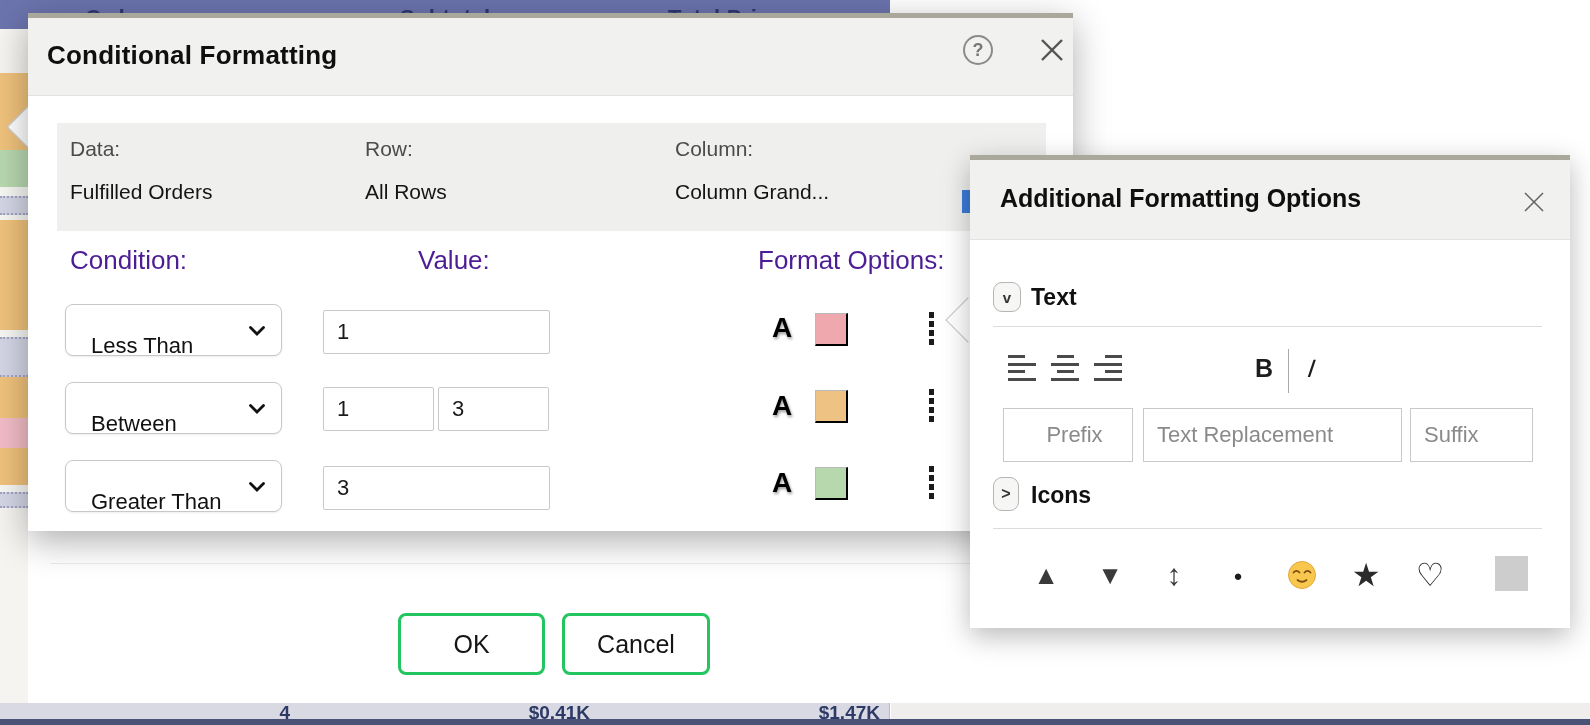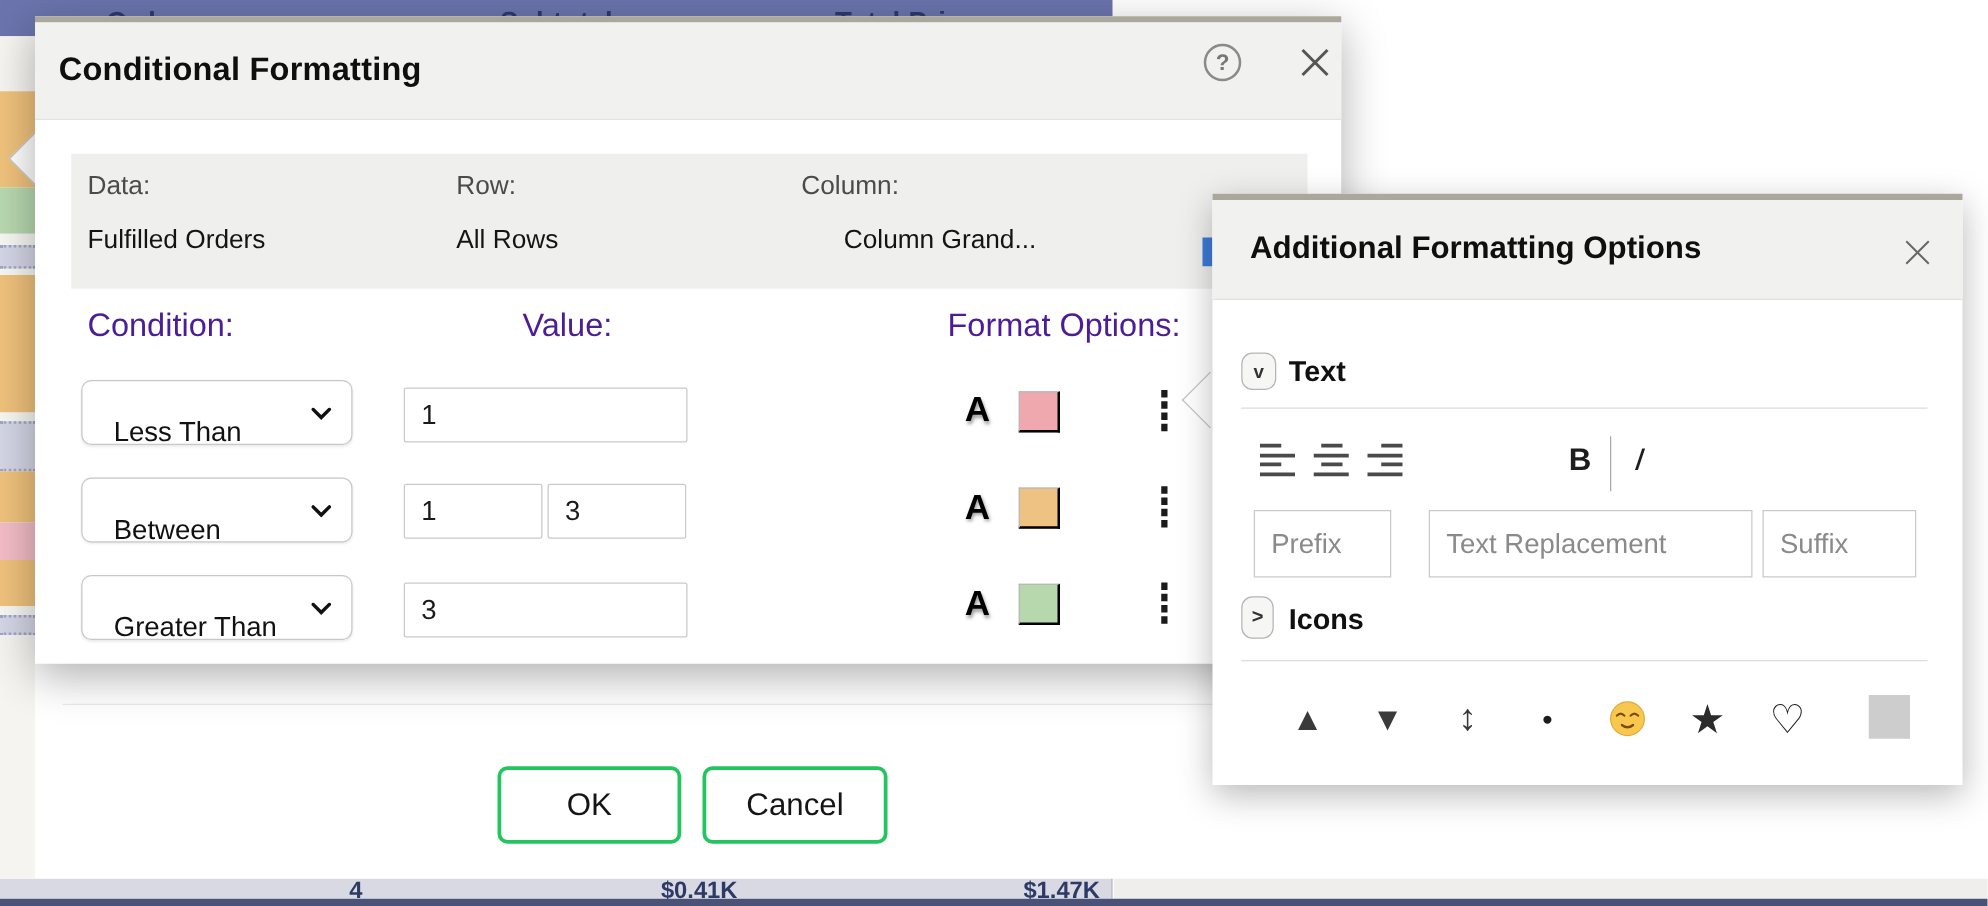--- a/index.html
+++ b/index.html
@@ -155,21 +155,21 @@
       <line x1="6" y1="6" x2="26" y2="26" stroke="#555" stroke-width="2.4"></line>
       <line x1="26" y1="6" x2="6" y2="26" stroke="#555" stroke-width="2.4"></line>
     </svg>
   </div>
 
   <div class="info-strip">
     <span class="info-lbl" style="left:13px">Data:</span>
     <span class="info-val" style="left:13px">Fulfilled Orders</span>
     <span class="info-lbl" style="left:308px">Row:</span>
     <span class="info-val" style="left:308px">All Rows</span>
-    <span class="info-lbl" style="left:584px">Column:</span>
+    <span class="info-lbl" style="left:618px">Column:</span>
     <span class="info-val" style="left:618px">Column Grand...</span>
   </div>
 
   <span class="col-hdr" style="left:42px">Condition:</span>
   <span class="col-hdr" style="left:390px">Value:</span>
   <span class="col-hdr" style="left:730px">Format Options:</span>
 
   <div class="dropdown" style="top:291px">
     <span class="dd-label">Less Than</span>
     <svg width="16" height="10" viewBox="0 0 16 10">
@@ -255,21 +255,21 @@
   <div class="align-ic ar" style="left:124px">
       <i></i>
       <i></i>
       <i></i>
       <i></i>
     </div>
   <div class="b-btn">B</div>
   <div class="bi-sep"></div>
   <div class="i-btn">I</div>
 
-  <input class="ph-input" style="left: 33px; width: 110px;" placeholder="Prefix">
+  <input class="ph-input" style="left: 33px; width: 130px; text-align: center;" placeholder="Prefix">
   <input class="ph-input" style="left: 173px; width: 259px;" placeholder="Text Replacement">
   <input class="ph-input" style="left: 440px; width: 123px;" placeholder="Suffix">
 
   <div class="toggle-box" style="left:23px; top:322px; width:26px; height:34px; font-size:16px">
     <span>&gt;</span>
   </div>
   <span class="sec-label" style="left:61px; top:327px">Icons</span>
   <div class="pop-div" style="top:373px"></div>
 
   <div class="icn" style="left:54px;  font-size:26px">▲</div>

